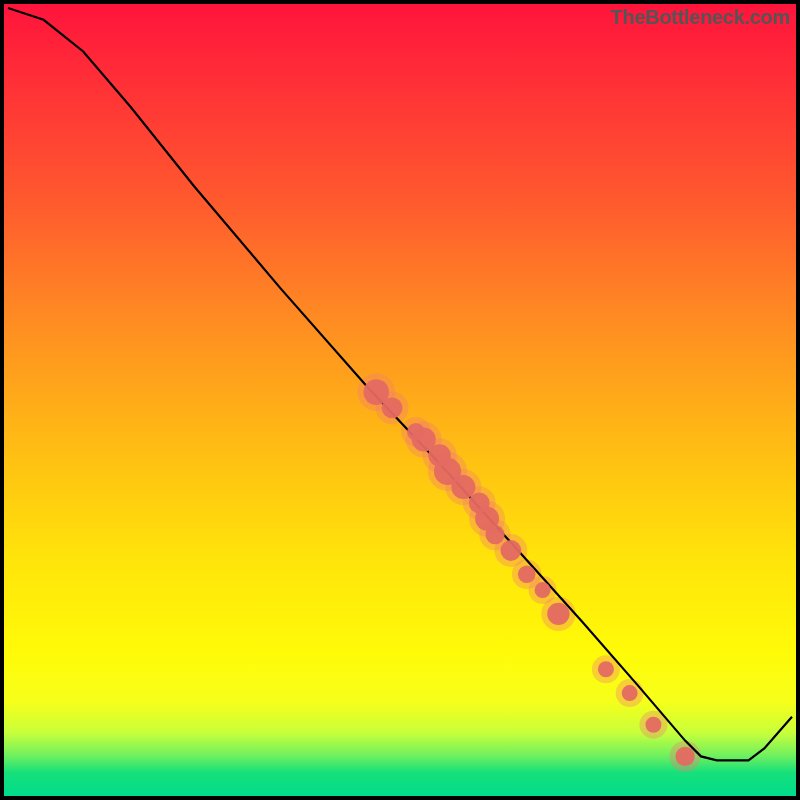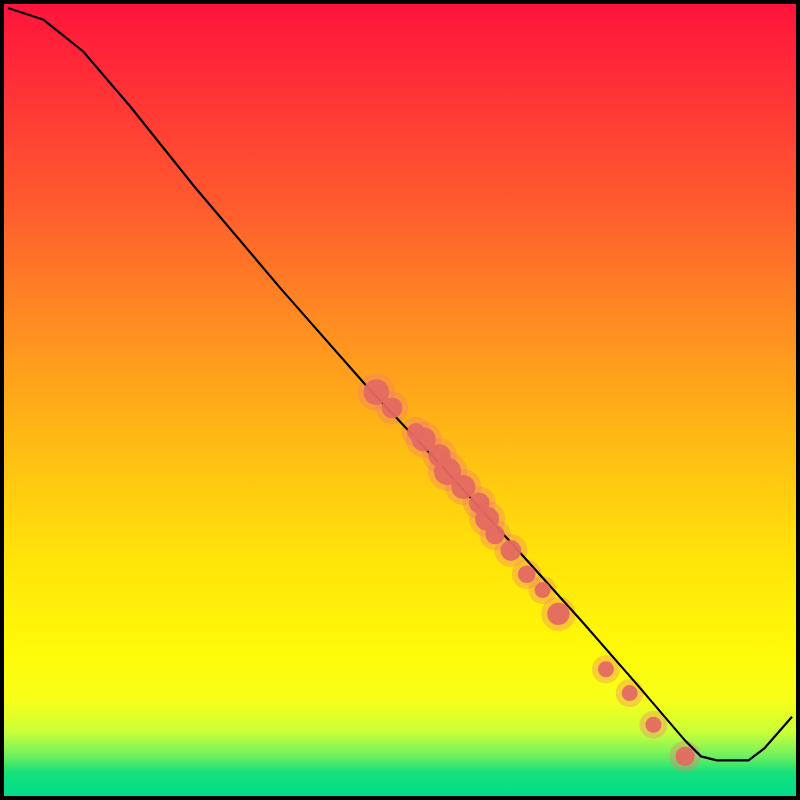--- a/index.html
+++ b/index.html
@@ -127,13 +127,14 @@
         <circle cx="653.4399999999999" cy="724.72" r="8" class="dot"></circle>
         <circle cx="685.12" cy="756.4" r="9.6" class="dot"></circle>
       </g>
   </svg>
 
   <div id="frame-top"></div>
   <div id="frame-bottom"></div>
   <div id="frame-left"></div>
   <div id="frame-right"></div>
 
+  <div id="watermark">TheBottleneck.com</div>
 </div>
 
 </body></html>

